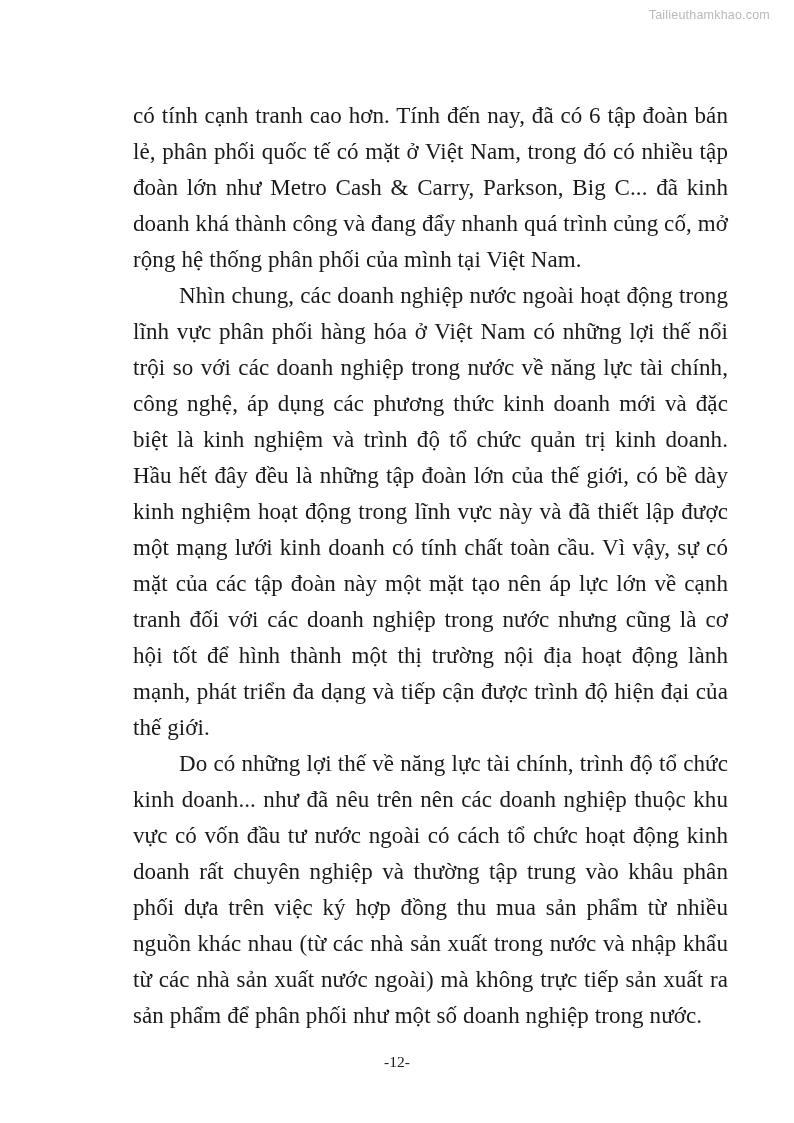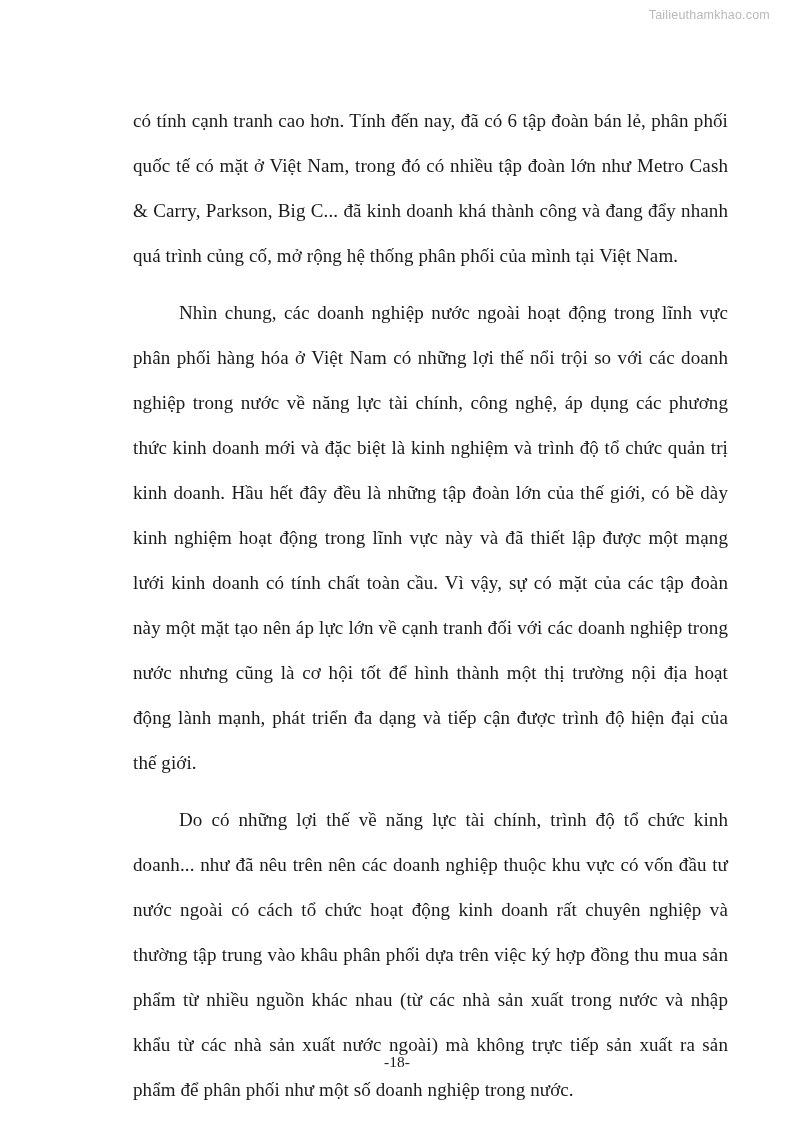--- a/index.html
+++ b/index.html
@@ -36,26 +36,26 @@
   .content {
     position: absolute;
     top: 98px;
     left: 133px;
     width: 595px;
   }
   .para {
     margin: 0;
     text-align: justify;
     text-justify: inter-word;
-    font-size: 19px;
-    line-height: 45px;
+    font-size: 23px;
+    line-height: 36px;
     letter-spacing: 0.1px;
   }
   .para + .para {
-    margin-top: 12px;
+    margin-top: 0;
   }
   .indent {
     text-indent: 46px;
   }
   .emph {
     font-style: italic;
     font-weight: bold;
   }
   .pagenum {
     position: absolute;
@@ -73,15 +73,15 @@
 <div class="page">
 
   <div class="watermark">Tailieuthamkhao.com</div>
 
   <div class="content">
     <p class="para">có tính cạnh tranh cao hơn. Tính đến nay, đã có 6 tập đoàn bán lẻ, phân phối quốc tế có mặt ở Việt Nam, trong đó có nhiều tập đoàn lớn như Metro Cash &amp; Carry, Parkson, Big C... đã kinh doanh khá thành công và đang đẩy nhanh quá trình củng cố, mở rộng hệ thống phân phối của mình tại Việt Nam.</p>
     <p class="para indent">Nhìn chung, các doanh nghiệp nước ngoài hoạt động trong lĩnh vực phân phối hàng hóa ở Việt Nam có những lợi thế nổi trội so với các doanh nghiệp trong nước về năng lực tài chính, công nghệ, áp dụng các phương thức kinh doanh mới và đặc biệt là kinh nghiệm và trình độ tổ chức quản trị kinh doanh. Hầu hết đây đều là những tập đoàn lớn của thế giới, có bề dày kinh nghiệm hoạt động trong lĩnh vực này và đã thiết lập được một mạng lưới kinh doanh có tính chất toàn cầu. Vì vậy, sự có mặt của các tập đoàn này một mặt tạo nên áp lực lớn về cạnh tranh đối với các doanh nghiệp trong nước nhưng cũng là cơ hội tốt để hình thành một thị trường nội địa hoạt động lành mạnh, phát triển đa dạng và tiếp cận được trình độ hiện đại của thế giới.</p>
     <p class="para indent">Do có những lợi thế về năng lực tài chính, trình độ tổ chức kinh doanh... như đã nêu trên nên các doanh nghiệp thuộc khu vực có vốn đầu tư nước ngoài có cách tổ chức hoạt động kinh doanh rất chuyên nghiệp và thường tập trung vào khâu phân phối dựa trên việc ký hợp đồng thu mua sản phẩm từ nhiều nguồn khác nhau (từ các nhà sản xuất trong nước và nhập khẩu từ các nhà sản xuất nước ngoài) mà không trực tiếp sản xuất ra sản phẩm để phân phối như một số doanh nghiệp trong nước.</p>
   </div>
 
-  <div class="pagenum">-18-</div>
+  <div class="pagenum">-12-</div>
 
 </div>
 
 </body></html>

